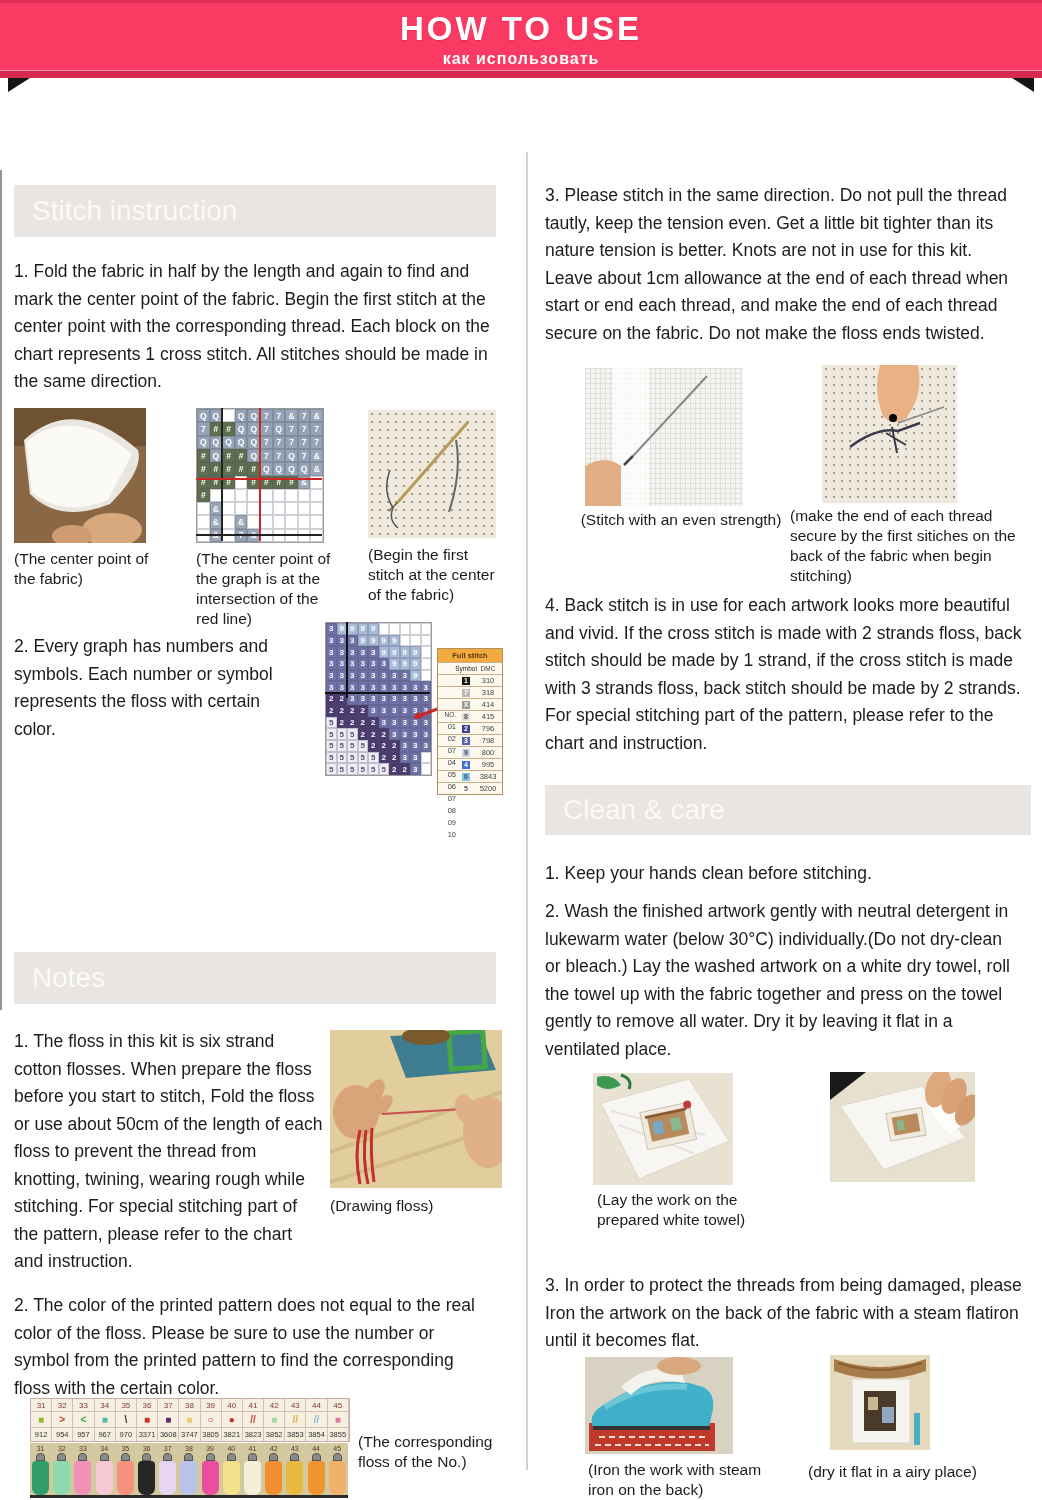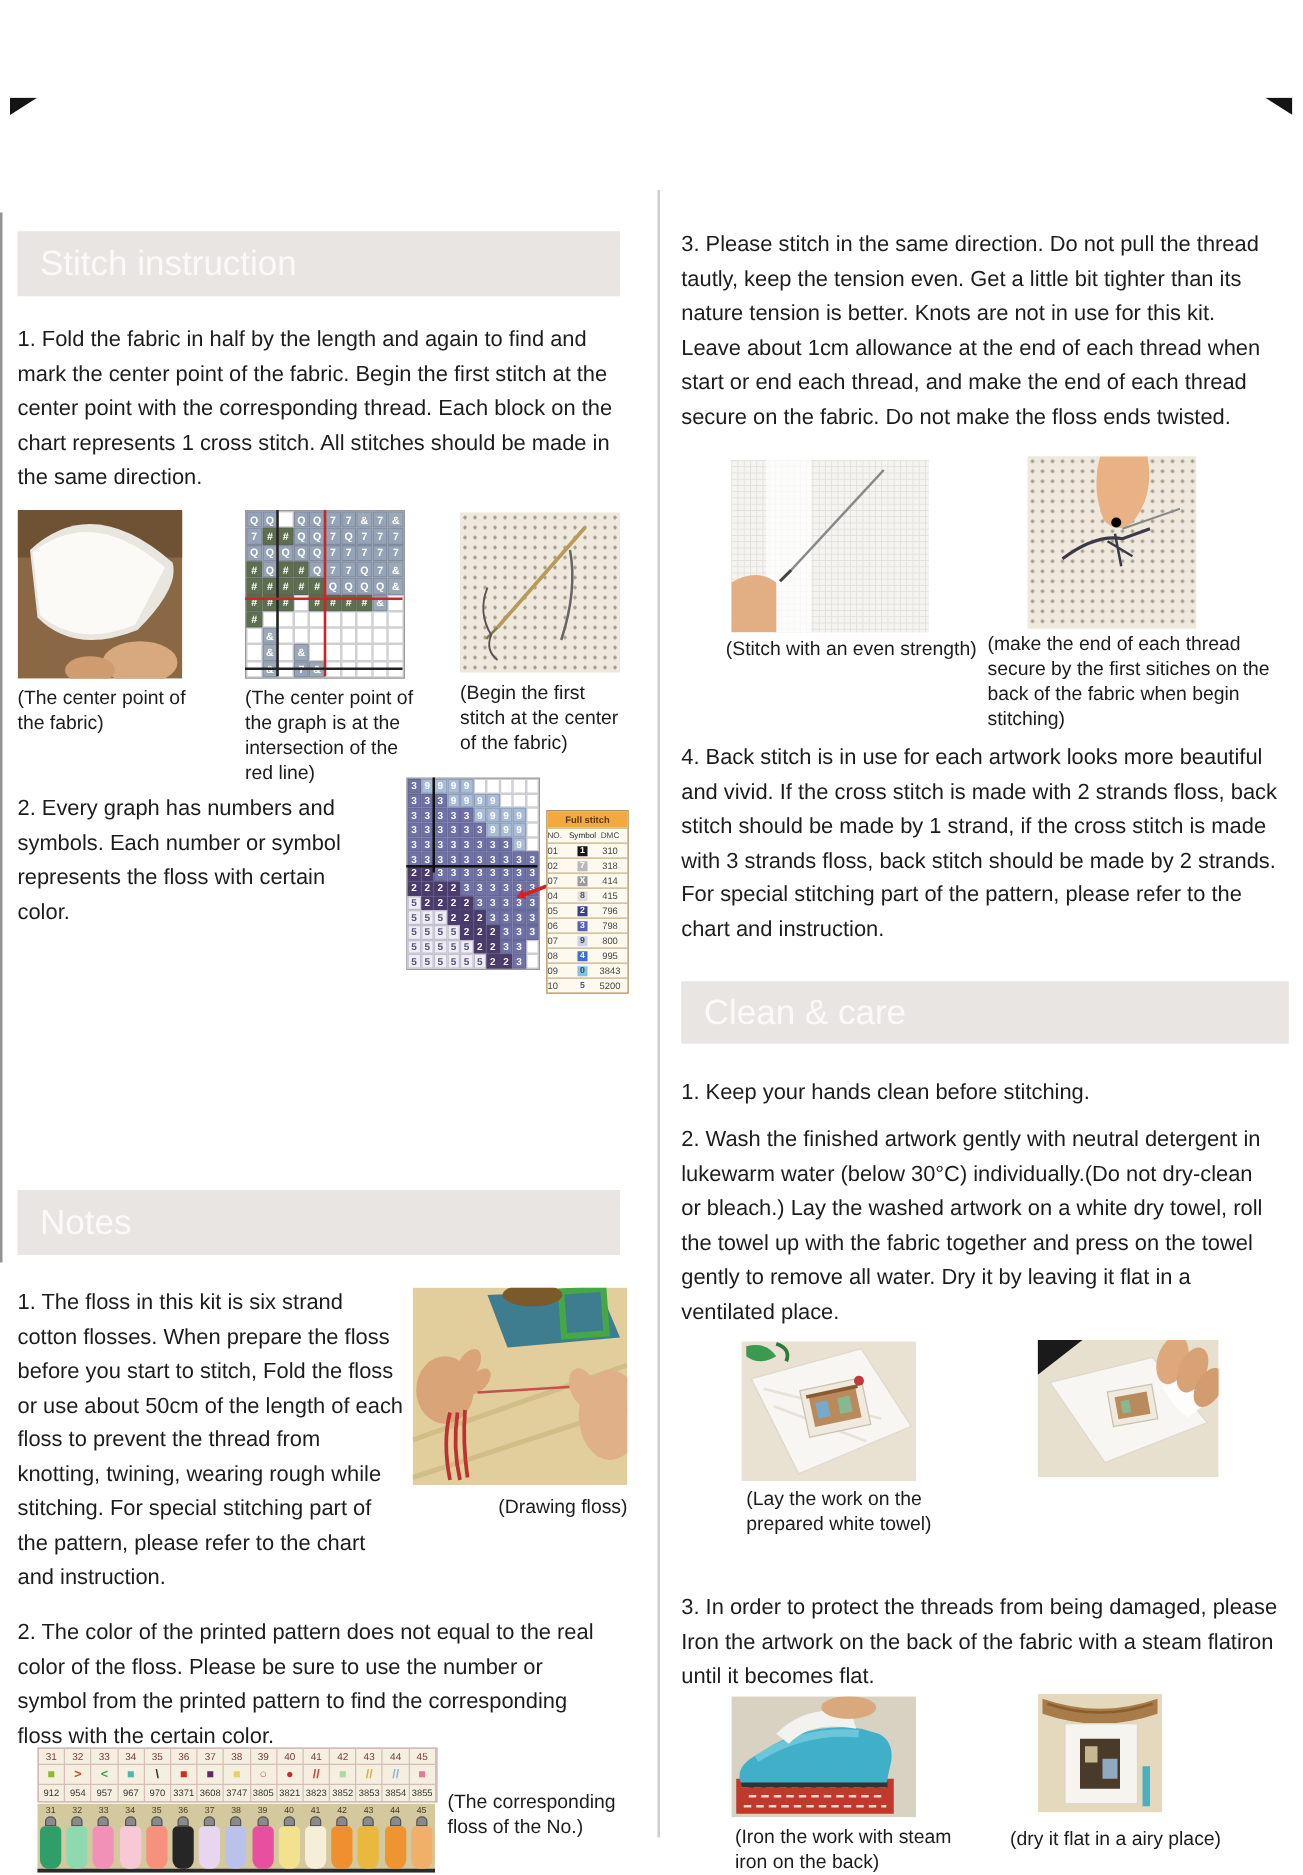--- a/index.html
+++ b/index.html
@@ -52,21 +52,21 @@
          font-weight:700;box-sizing:border-box;}
   #graph1-grid .gcell{font-size:8.5px;}
   #graph2-grid .gcell{font-size:8px;}
   .oline{position:absolute;}
 
   
   .fstable{position:absolute;left:437px;top:648px;width:64px;border:1px solid #b09060;
            background:#fdf9ef;font-size:7.5px;}
   .fs-title{background:#f2a93e;color:#5a3a10;font-weight:700;text-align:center;height:13px;line-height:13px;}
   .fs-head,.fs-row{display:flex;border-top:1px solid #c8b088;height:11px;line-height:11px;}
-  .fs-c1{width:18px;text-align:left;color:#444;}
+  .fs-c1{width:18px;text-align:right;color:#444;margin-top:46px;}
   .fs-c2{width:20px;display:flex;align-items:center;justify-content:center;}
   .fs-c3{width:24px;text-align:center;color:#444;}
   .fs-sym{display:inline-block;width:8px;height:8px;font-size:7px;line-height:8px;text-align:center;font-weight:700;}
 
   
   .floss-chart{position:absolute;left:30px;top:1398px;width:318px;background:#f5efe0;
                border:1px solid #c9a9a9;}
   .fc-row{display:flex;}
   .fc-cell{width:21.2px;box-sizing:border-box;border-right:1px solid #d8bcbc;text-align:center;overflow:hidden;}
   .fc-num{height:13px;line-height:13px;font-size:8px;color:#7a3b3b;border-bottom:1px solid #d8bcbc;}
@@ -82,20 +82,25 @@
   .red-arrow{position:absolute;left:415px;top:716px;width:42px;height:2.5px;background:#d02424;
              transform:rotate(-21deg);transform-origin:left center;}
   .red-arrow:before{content:"";position:absolute;left:-2px;top:-3px;border-top:4px solid transparent;
              border-bottom:4px solid transparent;border-right:7px solid #d02424;}
 </style>
 </head>
 <body>
 
 <div class="page">
 
+  <div class="banner">
+    <div class="banner-title">HOW TO USE</div>
+    <div class="banner-sub">как использовать</div>
+    <div class="banner-strip"></div>
+  </div>
   <div class="fold fold-l"></div>
   <div class="fold fold-r"></div>
 
 
   <div class="divider"></div>
   <div class="edge-line"></div>
 
   <div class="sec-bar bar-stitch">Stitch instruction</div>
 
   <div class="para" style="left:14px;top:258px;width:482px;">1. Fold the fabric in half by the length and again to find and mark the center point of the fabric. Begin the first stitch at the center point with the corresponding thread. Each block on the chart represents 1 cross stitch. All stitches should be made in the same direction.</div>
@@ -463,21 +468,21 @@
       <ellipse cx="96" cy="6" rx="24" ry="9" fill="#7a5a2a"></ellipse>
       <ellipse cx="26" cy="82" rx="23" ry="27" fill="#d8a478"></ellipse>
       <ellipse cx="45" cy="62" rx="8" ry="14" fill="#d8a478" transform="rotate(30 45 62)"></ellipse>
       <ellipse cx="53" cy="75" rx="7" ry="12" fill="#d8a478" transform="rotate(42 53 75)"></ellipse>
       <path d="M30 100 Q24 124 30 154 M36 100 Q32 128 38 154 M42 98 Q40 124 44 152" stroke="#c03030" stroke-width="3" fill="none"></path>
       <line x1="52" y1="84" x2="150" y2="78" stroke="#c85050" stroke-width="2"></line>
       <ellipse cx="158" cy="102" rx="25" ry="36" fill="#e0b088"></ellipse>
       <ellipse cx="136" cy="80" rx="10" ry="16" fill="#e0b088" transform="rotate(-20 136 80)"></ellipse>
     </svg>
   </div>
-  <div class="cap" style="left:330px;top:1196px;width:172px;text-align:right;">(Drawing floss)</div>
+  <div class="cap" style="left:330px;top:1196px;width:172px;text-align:left;">(Drawing floss)</div>
 
   <div class="para" style="left:14px;top:1292px;width:480px;">2. The color of the printed pattern does not equal to the real color of the floss. Please be sure to use the number or symbol from the printed pattern to find the corresponding floss with the certain color.</div>
 
   <div class="floss-chart" id="floss-chart">
       <div class="fc-row">
         <div class="fc-cell fc-num">31</div>
         <div class="fc-cell fc-num">32</div>
         <div class="fc-cell fc-num">33</div>
         <div class="fc-cell fc-num">34</div>
         <div class="fc-cell fc-num">35</div>

